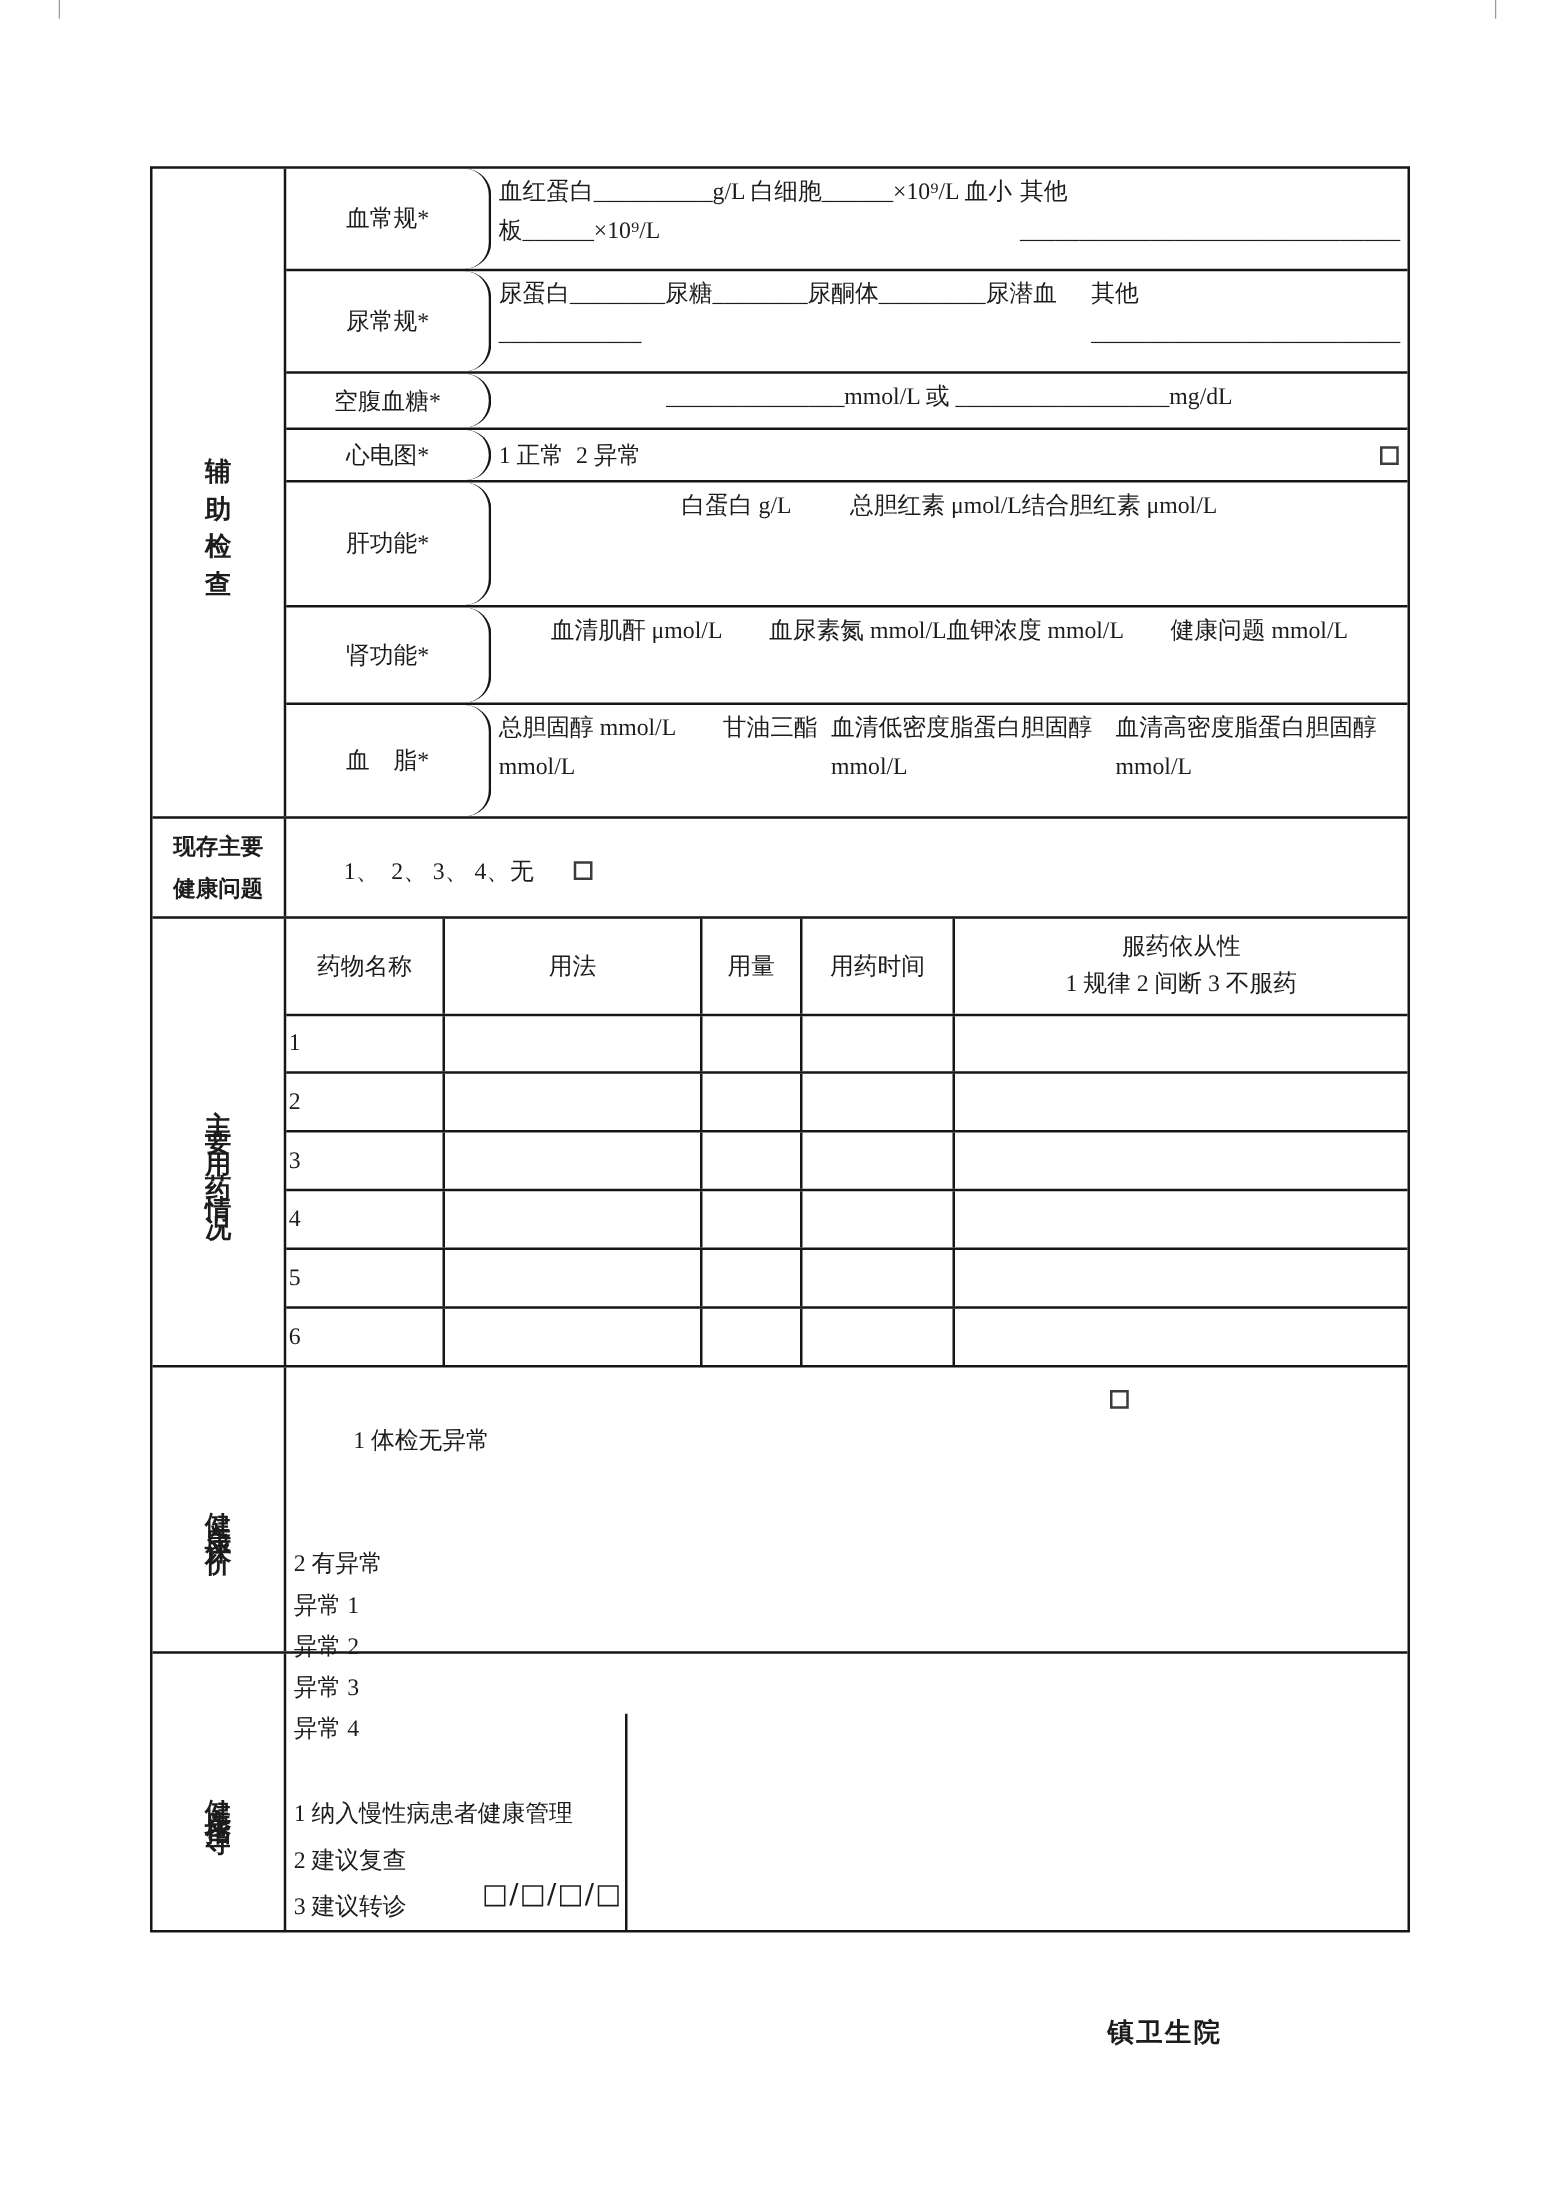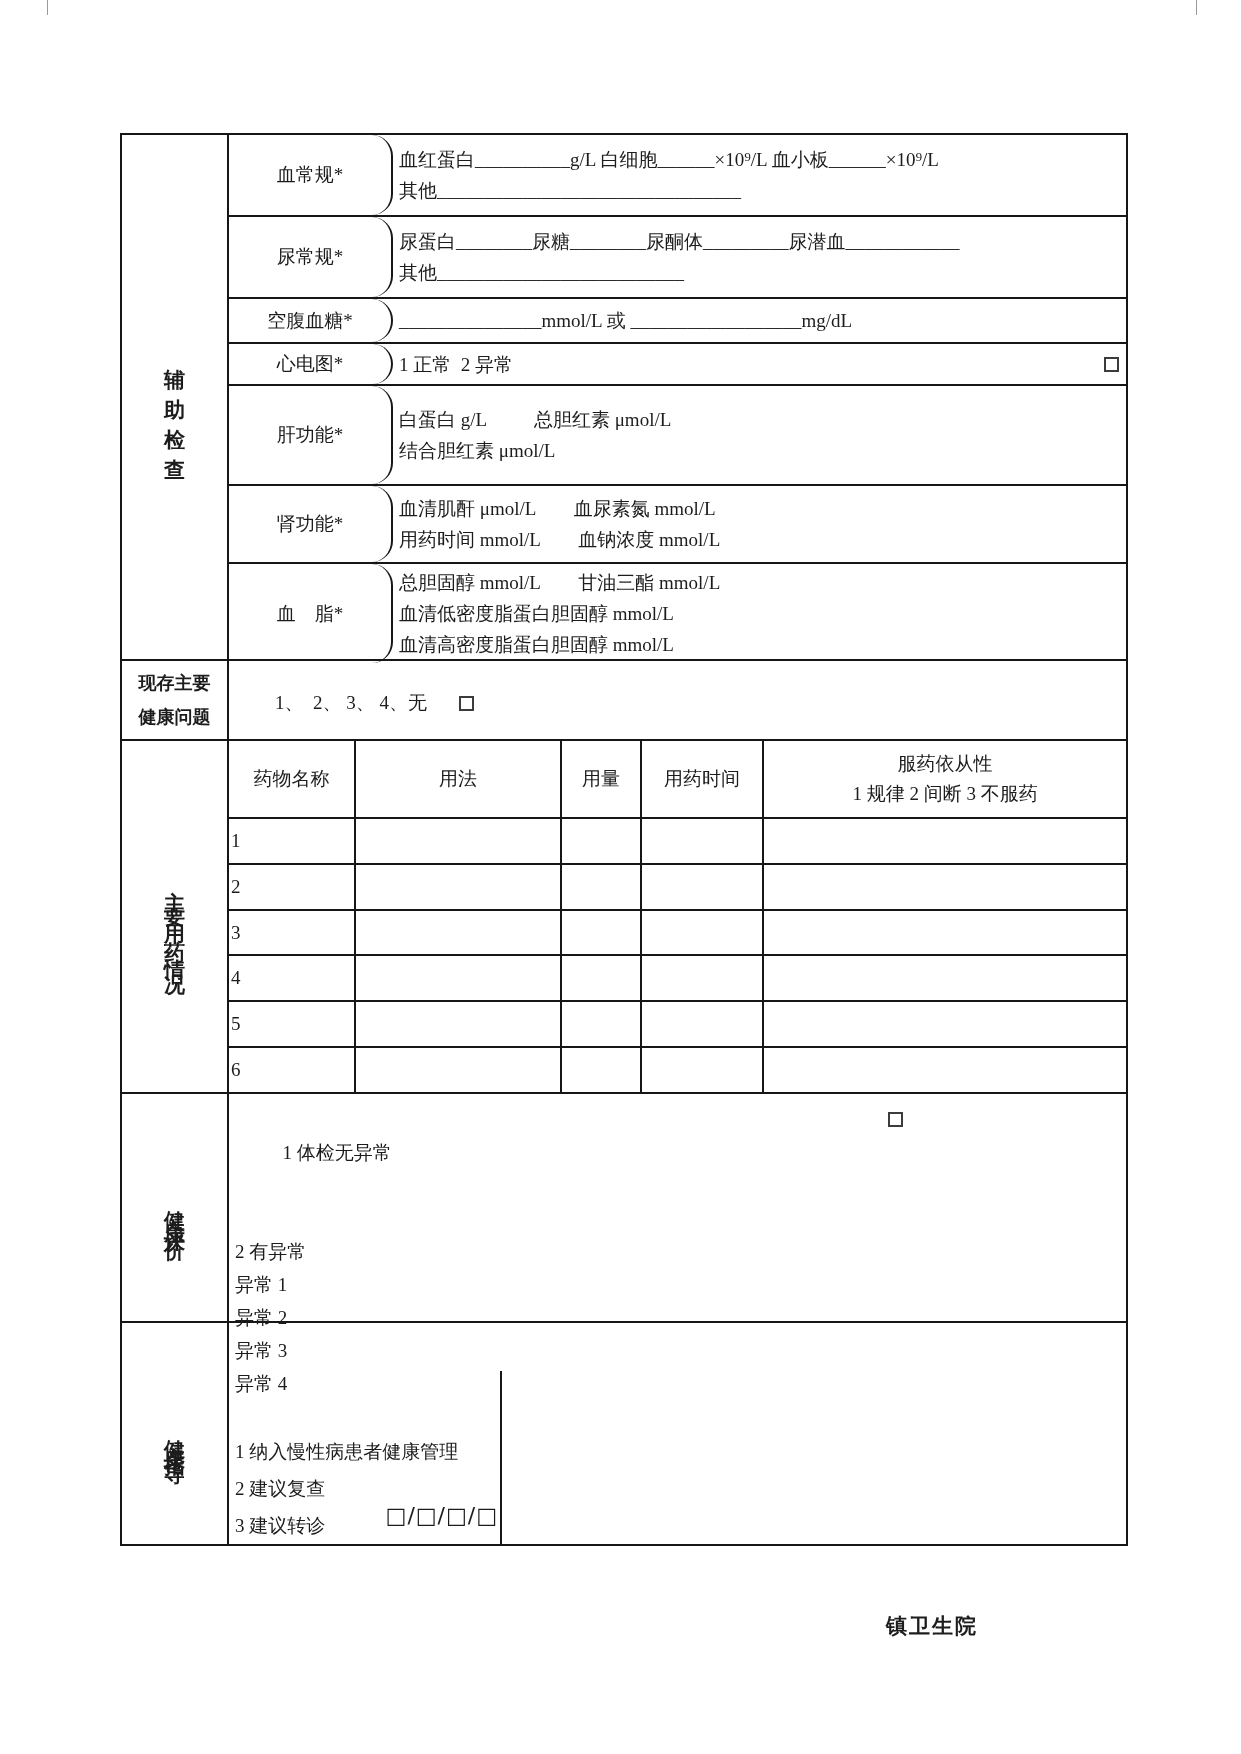--- a/index.html
+++ b/index.html
@@ -36,21 +36,21 @@
   
   .aux-rows { flex:1; display:flex; flex-direction:column; }
   .aux-row { display:flex; border-bottom:2px solid #161616; flex:none; }
   .aux-row:last-child { border-bottom:none; flex:1; }
   .aux-label {
     width:164px; border-right:2px solid #161616; flex:none;
     display:flex; align-items:center; justify-content:center; text-align:center;
     white-space:pre; padding:0 4px;border-radius:21px;
   }
   .aux-content {
-    flex:1; display:flex; flex-direction:column; justify-content:center;
+    flex:1; display:flex; flex-direction:row; justify-content:center;
     padding:3px 6px; line-height:31px;
   }
   .line { white-space:pre-wrap; }
   .row-flex { flex-direction:row; align-items:center; justify-content:space-between; }
 
   .cbox {
     display:inline-block; width:15px; height:15px;
     border:2px solid #3c3c3c; background:#fff; vertical-align:middle; flex:none;
   }
   .ecg-box { margin-right:1px; }
@@ -145,21 +145,21 @@
           <div class="aux-content">
             <div class="line">白蛋白 g/L          总胆红素 μmol/L</div>
             <div class="line">结合胆红素 μmol/L</div>
           </div>
         </div>
 
         <div class="aux-row" style="height:78px">
           <div class="aux-label">肾功能*</div>
           <div class="aux-content">
             <div class="line">血清肌酐 μmol/L        血尿素氮 mmol/L</div>
-            <div class="line">用药时间 mmol/L        血钠浓度 mmol/L</div>
+            <div class="line">血钾浓度 mmol/L        健康问题 mmol/L</div>
           </div>
         </div>
 
         <div class="aux-row">
           <div class="aux-label">血    脂*</div>
           <div class="aux-content">
             <div class="line">总胆固醇 mmol/L        甘油三酯 mmol/L</div>
             <div class="line">血清低密度脂蛋白胆固醇 mmol/L</div>
             <div class="line">血清高密度脂蛋白胆固醇 mmol/L</div>
           </div>

